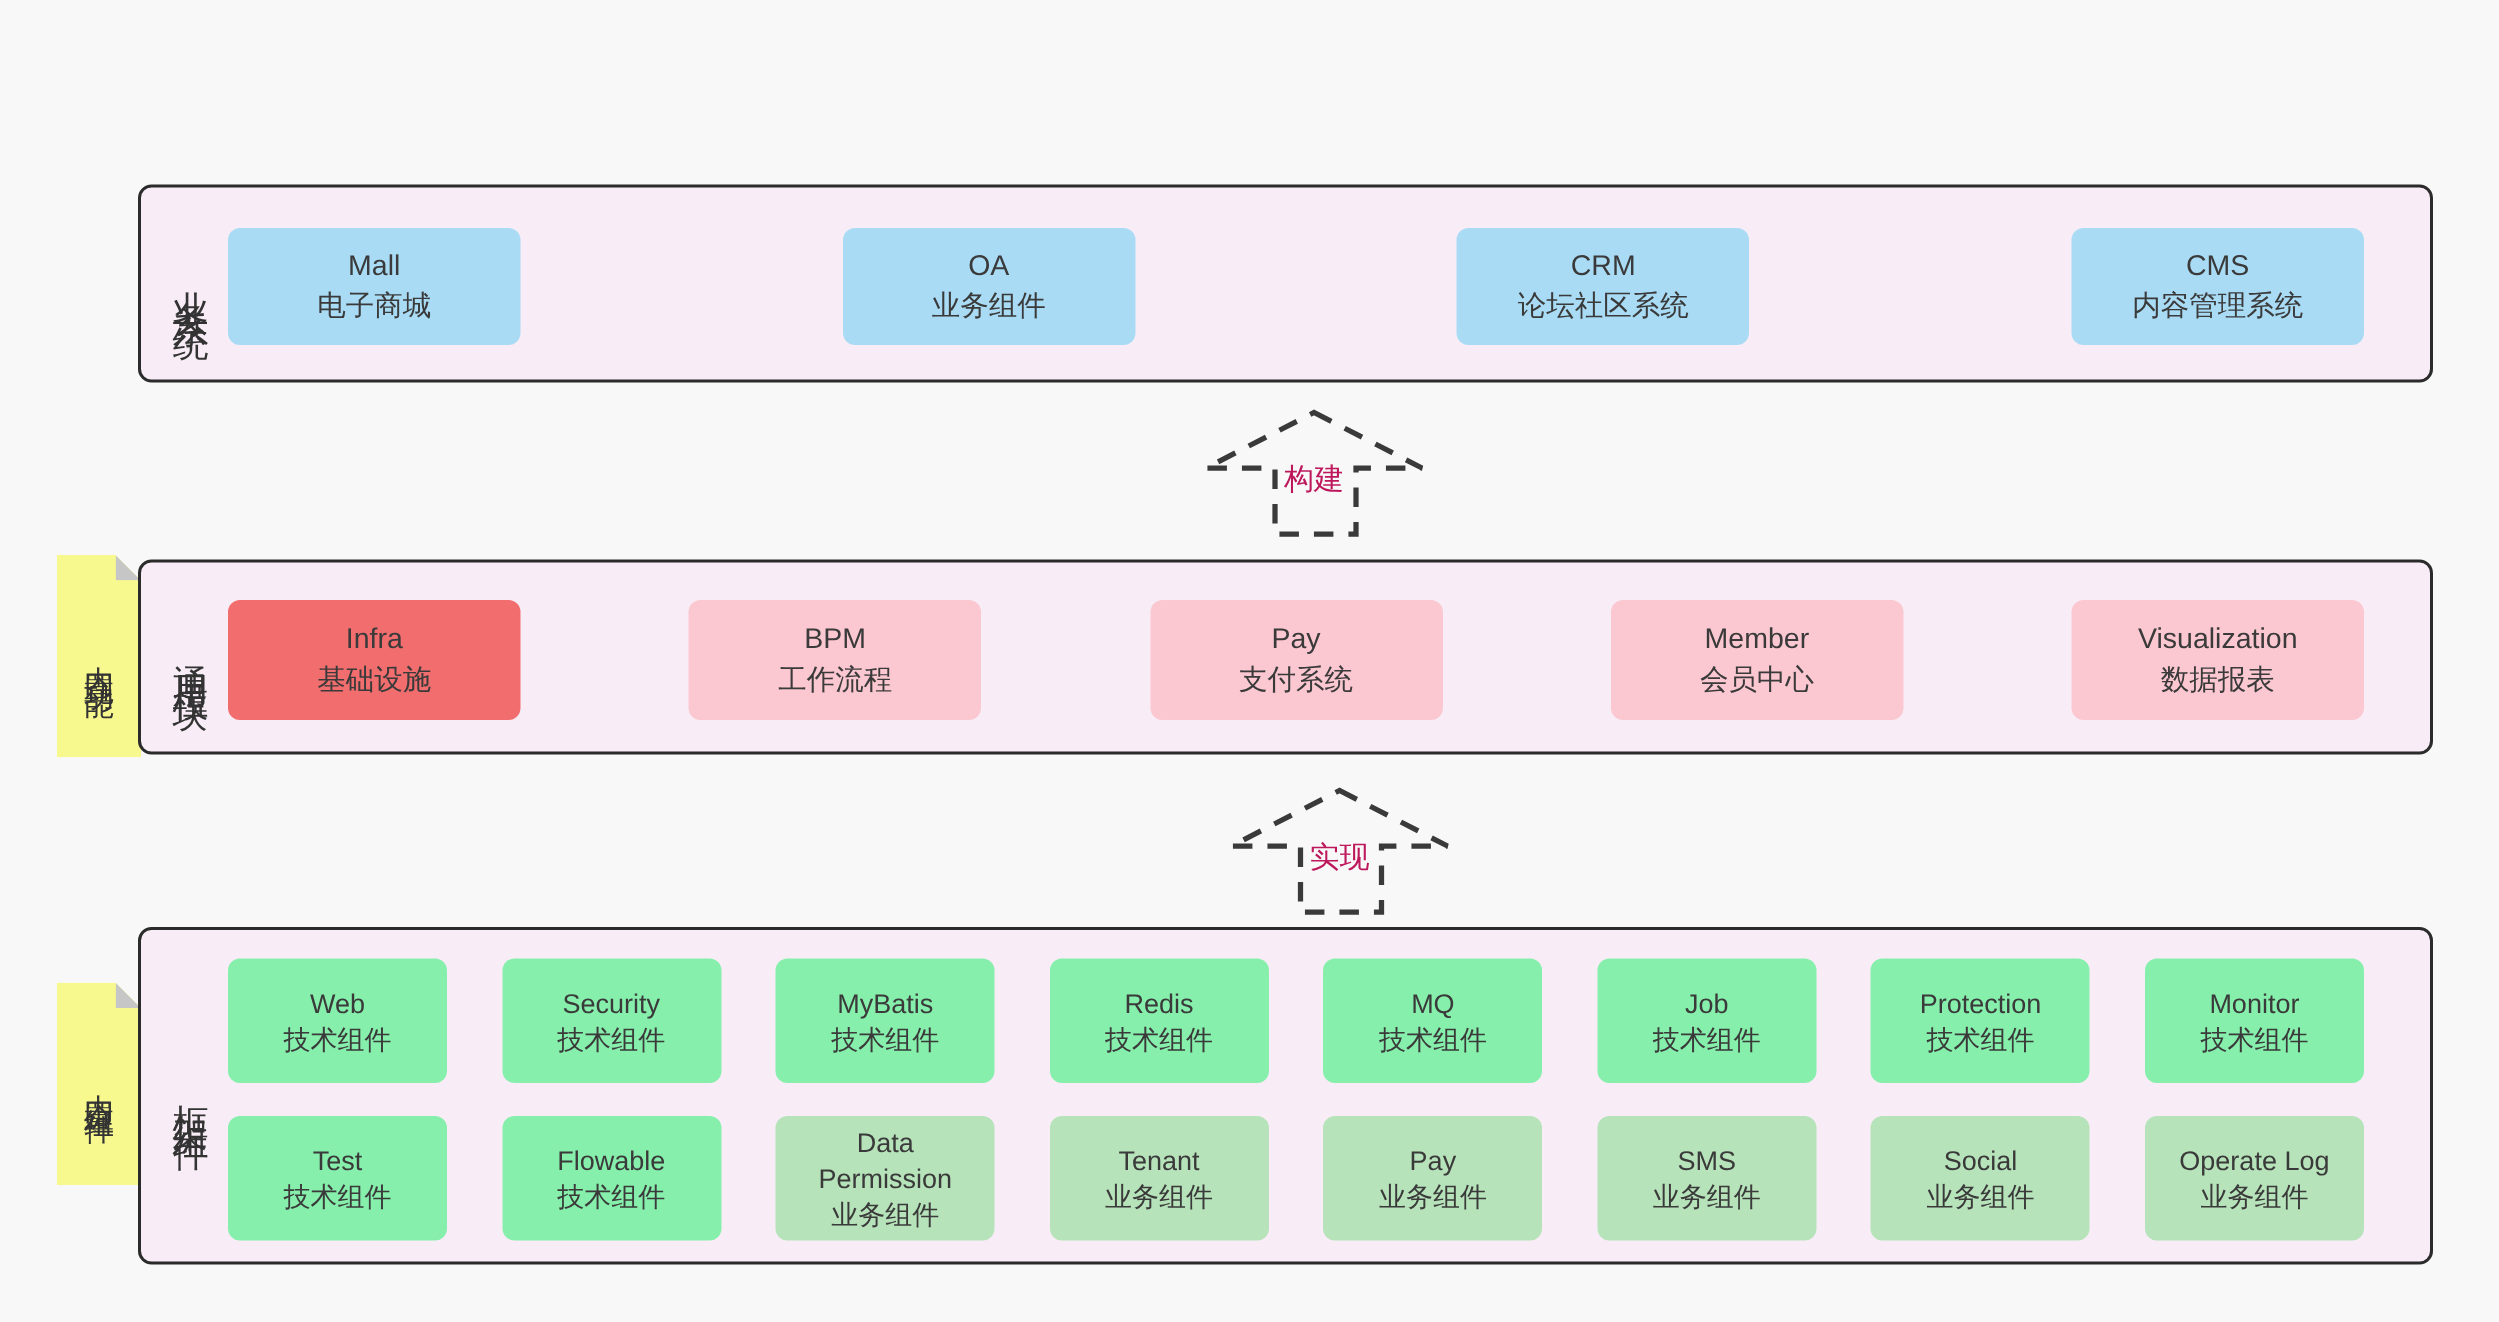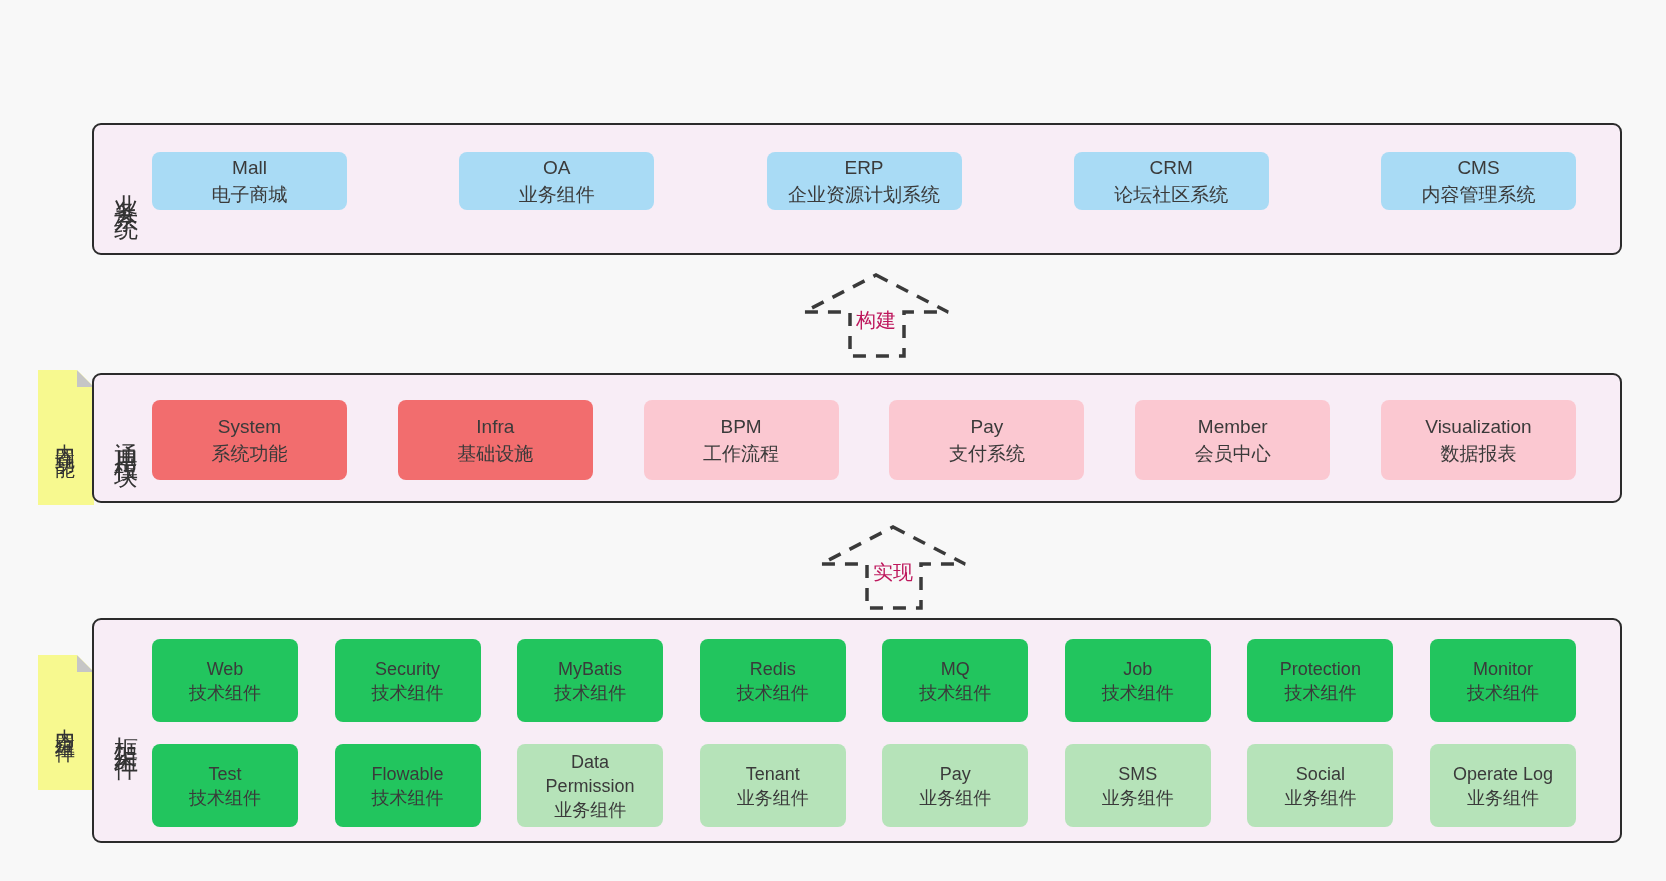--- a/index.html
+++ b/index.html
@@ -39,29 +39,29 @@
   .row-fw1  { top:19px; }
   .row-fw2  { top:124px; }
   .box {
     border-radius:8px;
     display:flex; flex-direction:column;
     justify-content:center; align-items:center;
     text-align:center;
     box-sizing:border-box;
     padding:2px 8px;
   }
-  .box-lg { width:195px; height:58px; }
+  .box-lg { width:195px; height:78px; }
   .band-modules .box-lg { height:80px; }
   .box-sm { width:146px; height:83px; }
   .box-lg .t, .box-lg .s { font-size:19px; line-height:27px; }
   .box-sm .t, .box-sm .s { font-size:18px; line-height:24px; }
   .blue   { background:#a9dbf5; }
   .red    { background:#f26d6e; }
   .pink   { background:#fbc8d1;text-align:center; }
-  .green  { background:#22c55e; }
+  .green  { background:#86efac; }
   .green-l{ background:#b6e3b9; }
   
   .sticky {
     position:absolute; left:38px; width:56px; height:135px;
     background:#f7f98f;
     display:flex; align-items:center; justify-content:center;
     clip-path:polygon(0 0, calc(100% - 17px) 0, 100% 17px, 100% 100%, 0 100%);
     z-index:0;
   }
   .sticky::after {
@@ -119,42 +119,34 @@
   <div class="row row-top1">
     <div class="box box-lg blue">
       <div class="t">Mall</div>
       <div class="s">电子商城</div>
     </div>
     <div class="box box-lg blue">
       <div class="t">OA</div>
       <div class="s">业务组件</div>
     </div>
     <div class="box box-lg blue">
-      <div class="t">ERP</div>
-      <div class="s">企业资源计划系统</div>
-    </div>
-    <div class="box box-lg blue">
       <div class="t">CRM</div>
       <div class="s">论坛社区系统</div>
     </div>
     <div class="box box-lg blue">
       <div class="t">CMS</div>
       <div class="s">内容管理系统</div>
     </div>
   </div>
 </div>
 
 <div class="band band-modules">
   <div class="band-label">通用模块</div>
   <div class="row row-top2">
     <div class="box box-lg red">
-      <div class="t">System</div>
-      <div class="s">系统功能</div>
-    </div>
-    <div class="box box-lg red">
       <div class="t">Infra</div>
       <div class="s">基础设施</div>
     </div>
     <div class="box box-lg pink">
       <div class="t">BPM</div>
       <div class="s">工作流程</div>
     </div>
     <div class="box box-lg pink">
       <div class="t">Pay</div>
       <div class="s">支付系统</div>

